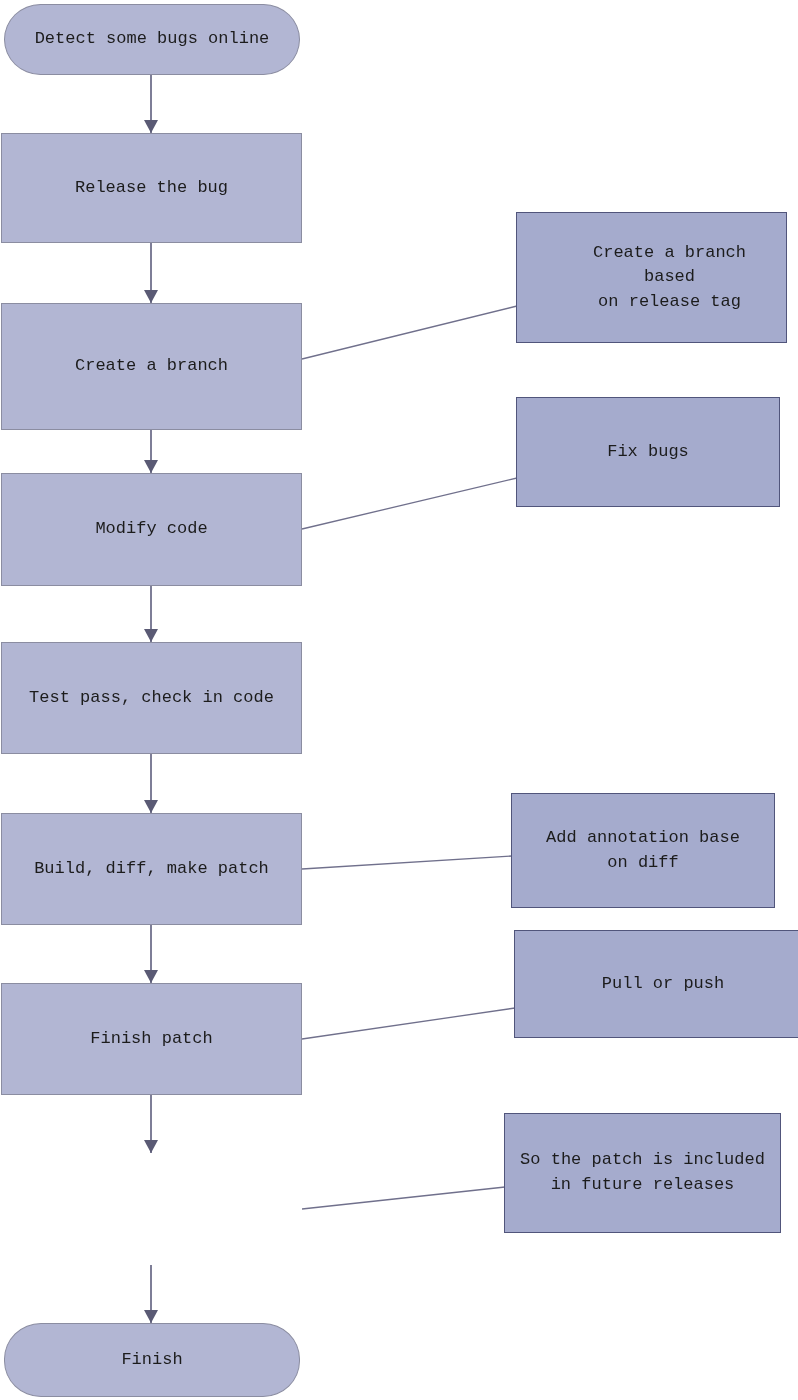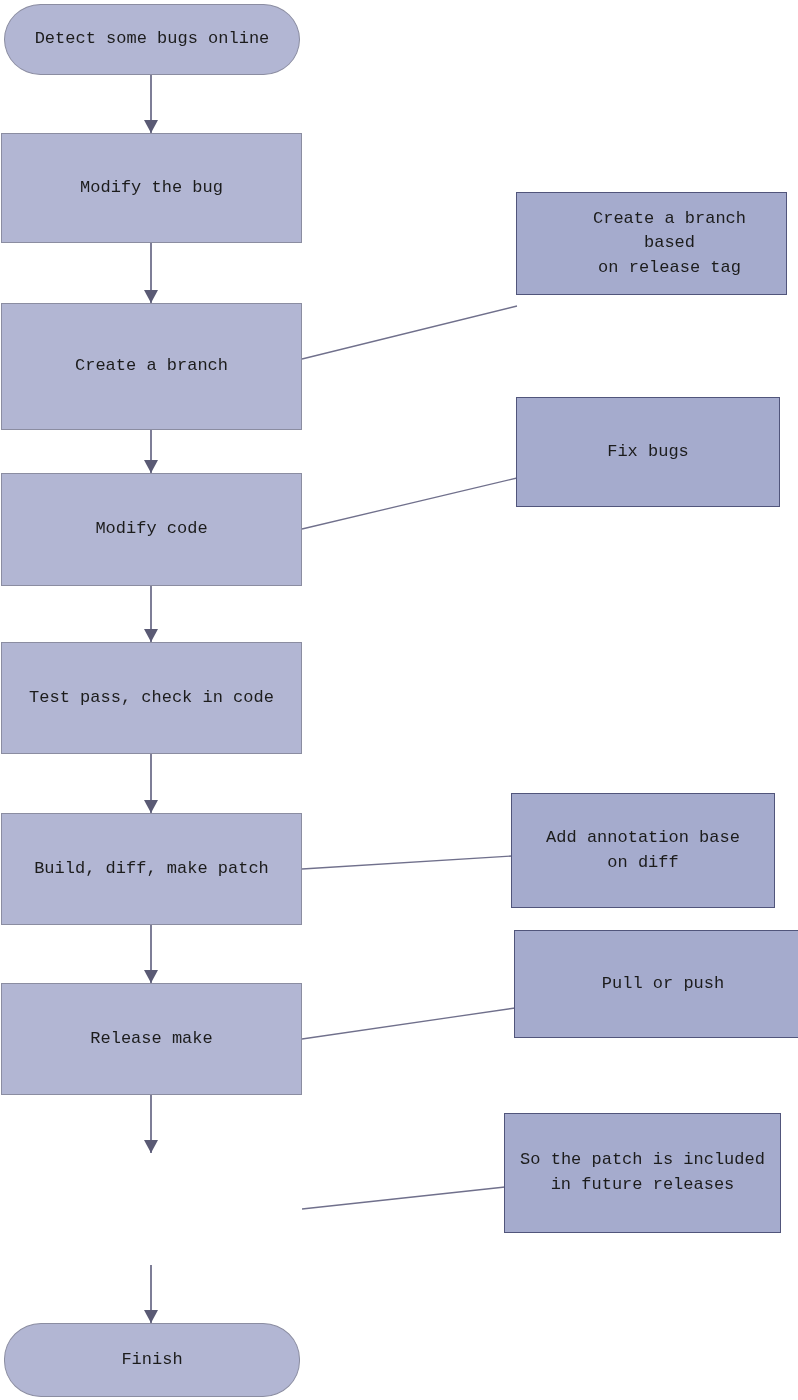--- a/index.html
+++ b/index.html
@@ -95,49 +95,49 @@
     <line class="edge-plain" x1="302" y1="869" x2="512" y2="856"></line>
     <line class="edge-plain" x1="302" y1="1039" x2="515" y2="1008"></line>
     <line class="edge-plain" x1="302" y1="1209" x2="505" y2="1187"></line>
   </svg>
 
   <div class="node terminator" style="left:4px; top:4px; width:296px; height:71px;">
     <span class="label">Detect some bugs online</span>
   </div>
 
   <div class="node" style="left:1px; top:133px; width:301px; height:110px;">
-    <span class="label">Modify the bug</span>
+    <span class="label">Release the bug</span>
   </div>
 
   <div class="node" style="left:1px; top:303px; width:301px; height:127px;">
     <span class="label">Create a branch</span>
   </div>
 
   <div class="node" style="left:1px; top:473px; width:301px; height:113px;">
     <span class="label">Modify code</span>
   </div>
 
   <div class="node" style="left:1px; top:642px; width:301px; height:112px;">
     <span class="label">Test pass, check in code</span>
   </div>
 
   <div class="node" style="left:1px; top:813px; width:301px; height:112px;">
     <span class="label">Build, diff, make patch</span>
   </div>
 
   <div class="node" style="left:1px; top:983px; width:301px; height:112px;">
-    <span class="label">Release make</span>
+    <span class="label">Finish patch</span>
   </div>
 
 
   <div class="node terminator" style="left:4px; top:1323px; width:296px; height:74px;">
     <span class="label">Finish</span>
   </div>
 
-  <div class="annotation" style="left:516px; top:192px; width:271px; height:103px;padding-left:36px;">
+  <div class="annotation" style="left:516px; top:212px; width:271px; height:131px;padding-left:36px;">
     <span class="label">Create a branch based
 on release tag</span>
   </div>
 
   <div class="annotation" style="left:516px; top:397px; width:264px; height:110px;">
     <span class="label">Fix bugs</span>
   </div>
 
   <div class="annotation" style="left:511px; top:793px; width:264px; height:115px;text-align:center;">
     <span class="label">Add annotation base

